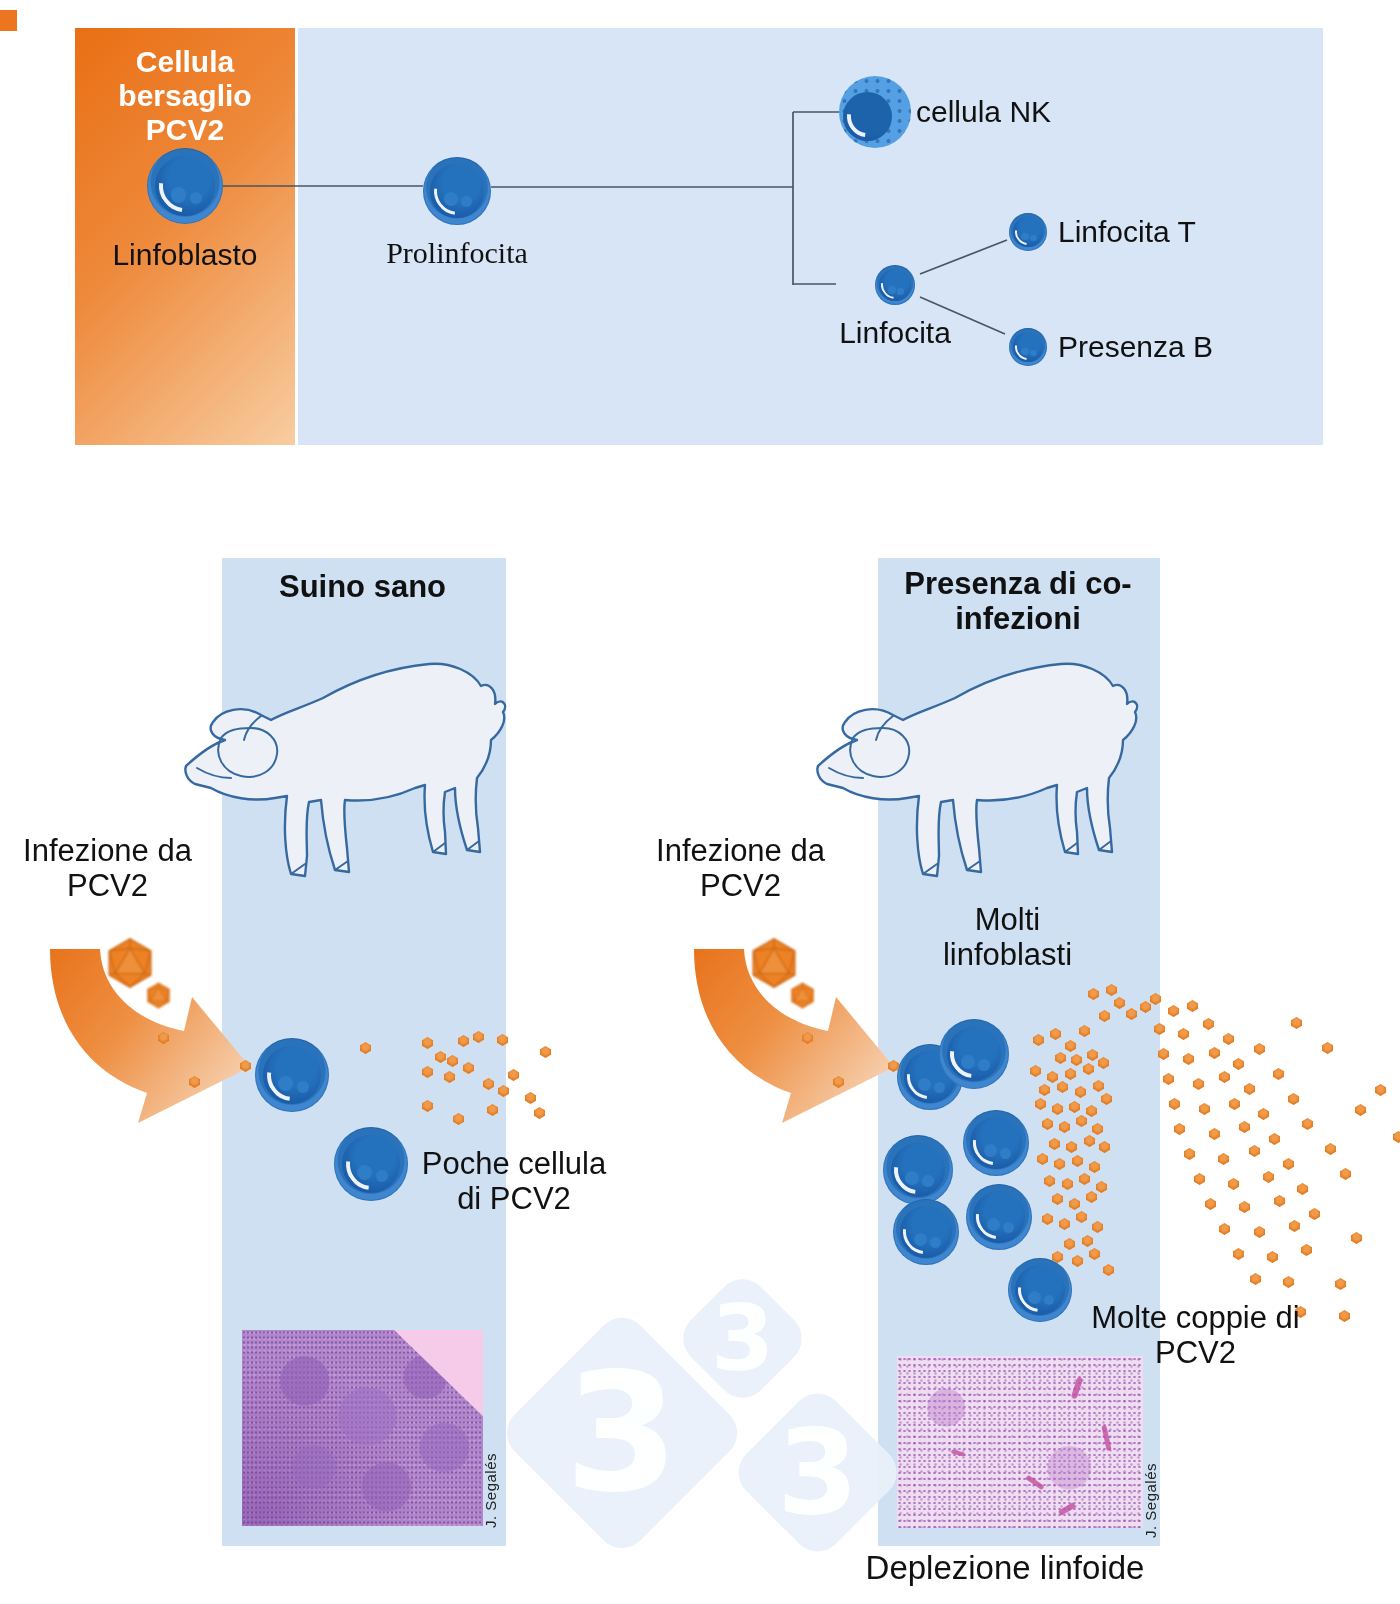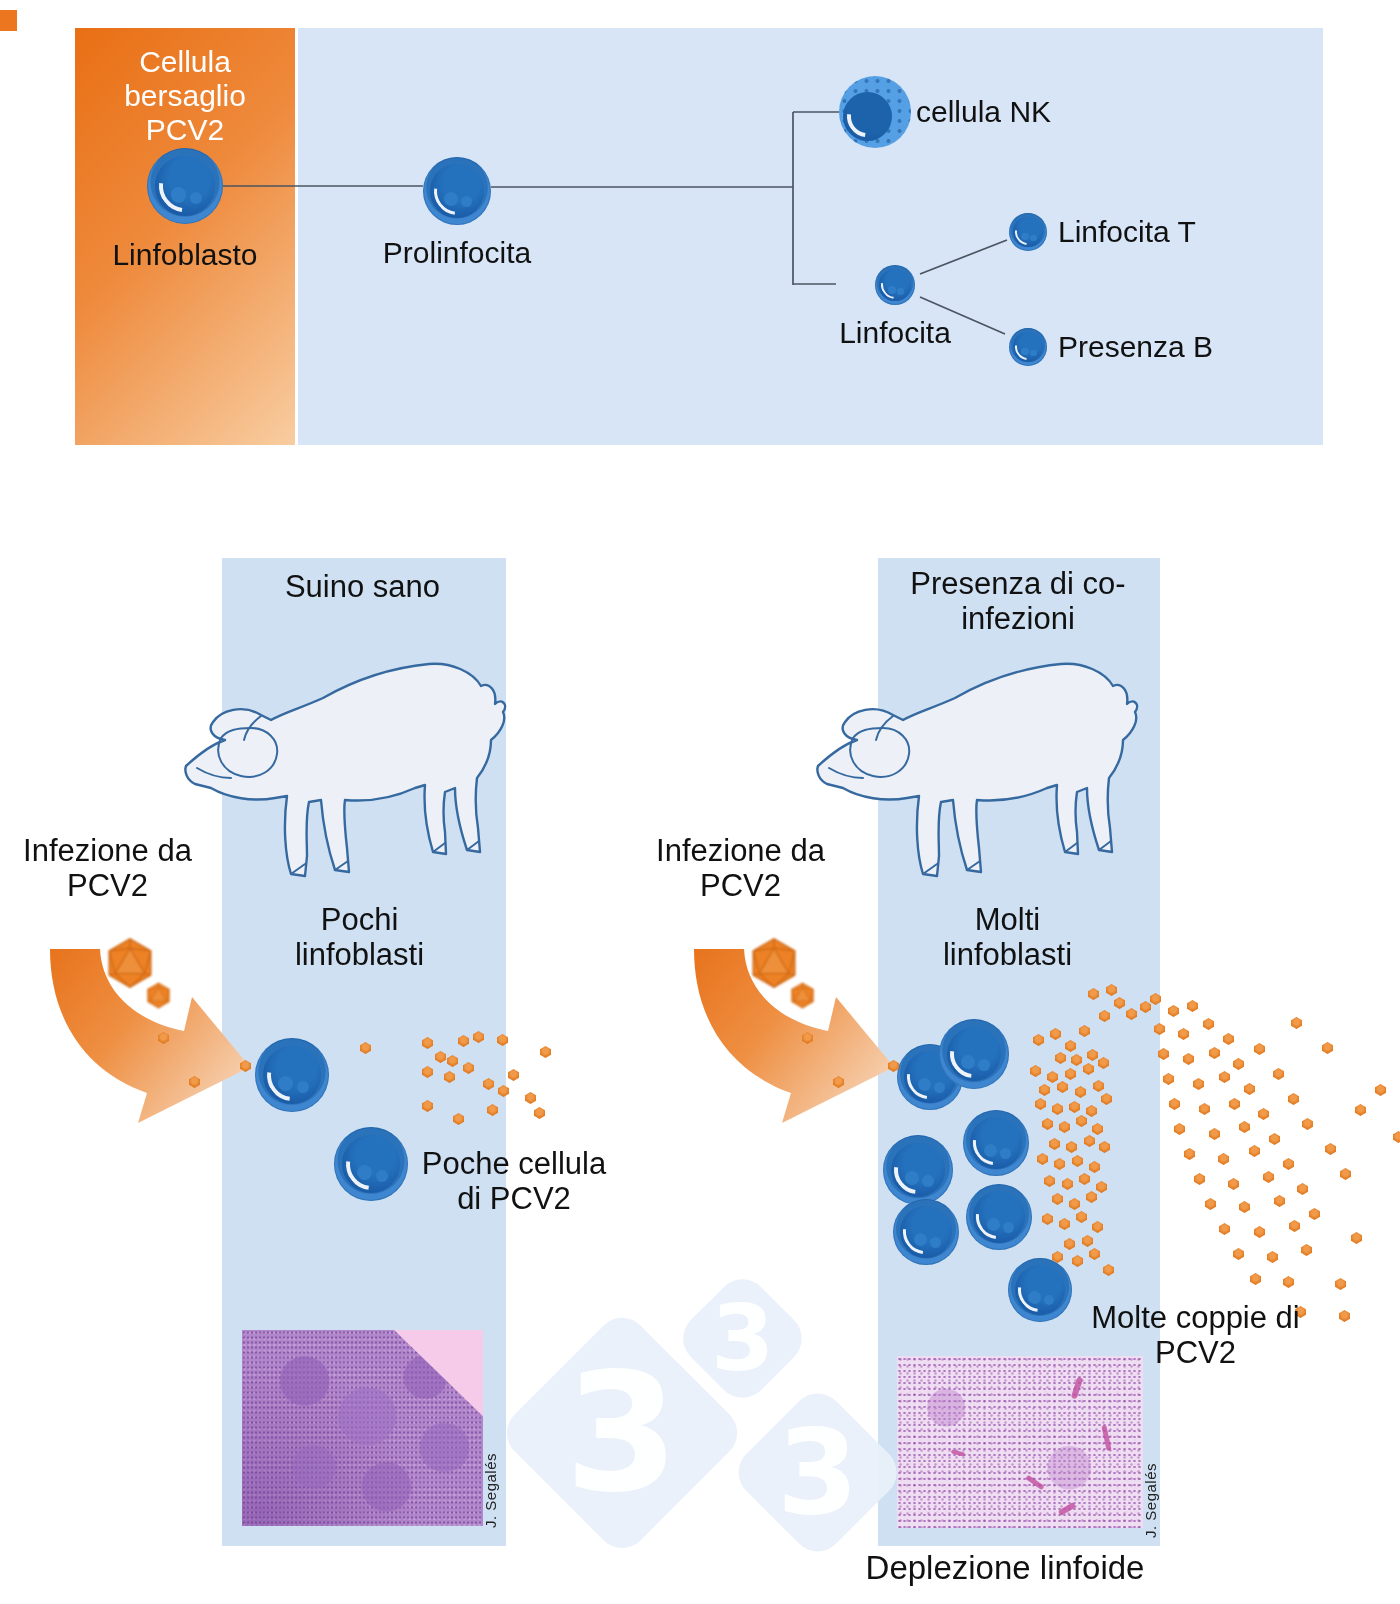--- a/index.html
+++ b/index.html
@@ -1,21 +1,21 @@
 <!DOCTYPE html>
 <html><head>
 <meta charset="utf-8">
 <style>
   html,body{margin:0;padding:0;background:#fff;}
   .stage{position:relative;width:1400px;height:1604px;background:#fff;overflow:hidden;
          font-family:"Liberation Sans",sans-serif;color:#111;}
   .abs{position:absolute;}
   .lbl{position:absolute;line-height:1.13;color:#111;}
   .c{text-align:center;}
-  .b{font-weight:normal;}
+  .b{font-weight:bold;}
   .nw{white-space:nowrap;}
   
   .panel-top{position:absolute;left:298px;top:28px;width:1025px;height:417px;background:#d7e5f6;}
   .orange-box{position:absolute;left:75px;top:28px;width:220px;height:417px;
      background:linear-gradient(135deg,#e96f14 0%,#ee8a3c 45%,#f8cda1 100%);}
   .edge-mark{position:absolute;left:0;top:10px;width:17px;height:21px;background:#ec7620;}
   .band{position:absolute;top:558px;height:988px;background:#cfe0f3;}
   .band.l{left:222px;width:284px;}
   .band.r{left:878px;width:282px;}
   
@@ -508,33 +508,32 @@
       <div class="hexdot" style="left: 1339px; top: 1310px;"></div>
       <div class="hexdot" style="left: 1355px; top: 1104px;"></div>
       <div class="hexdot" style="left: 1322px; top: 1042px;"></div>
       <div class="hexdot" style="left: 1291px; top: 1017px;"></div>
       <div class="hexdot" style="left: 1393px; top: 1131px;"></div>
       <div class="hexdot" style="left: 1375px; top: 1084px;"></div>
     </div>
 
   <div class="lbl c b" style="left:85px;top:45px;width:200px;font-size:30px;color:#fff;">Cellula bersaglio PCV2</div>
   <div class="lbl c" style="left:100px;top:238px;width:170px;font-size:30px;">Linfoblasto</div>
-  <div class="lbl c" style="left:367px;top:236px;width:180px;font-size:30px;">Prolinfocita</div>
+  <div class="lbl c" style="left:367px;top:236px;width:180px;font-size:30px;font-family:Liberation Serif, serif;">Prolinfocita</div>
   <div class="lbl nw" style="left:916px;top:95px;font-size:30px;">cellula NK</div>
   <div class="lbl c" style="left:833px;top:316px;width:124px;font-size:30px;">Linfocita</div>
   <div class="lbl nw" style="left:1058px;top:215px;font-size:30px;">Linfocita T</div>
   <div class="lbl nw" style="left:1058px;top:330px;font-size:30px;">Presenza B</div>
 
   <div class="lbl c b" style="left:250px;top:569px;width:225px;font-size:31px;">Suino sano</div>
   <div class="lbl c b" style="left:898px;top:566px;width:240px;font-size:31px;">Presenza di co-infezioni</div>
 
   <div class="lbl c" style="left:15px;top:833px;width:185px;font-size:31px;">Infezione da PCV2</div>
   <div class="lbl c" style="left:648px;top:833px;width:185px;font-size:31px;">Infezione da PCV2</div>
 
-  <div class="lbl c" style="left:277px;top:902px;width:165px;font-size:31px;">Pochi linfoblasti</div>
   <div class="lbl c" style="left:925px;top:902px;width:165px;font-size:31px;">Molti linfoblasti</div>
 
   <div class="lbl c" style="left:418px;top:1146px;width:192px;font-size:31px;">Poche cellula di PCV2</div>
   <div class="lbl c" style="left:1088px;top:1300px;width:215px;font-size:31px;">Molte coppie di PCV2</div>
 
   <div class="credit" style="left:482px;top:1438px;height:90px;">J. Segalés</div>
   <div class="credit" style="left:1142px;top:1448px;height:90px;">J. Segalés</div>
 
   <div class="lbl c" style="left:855px;top:1549px;width:300px;font-size:33px;">Deplezione linfoide</div>
 </div>

